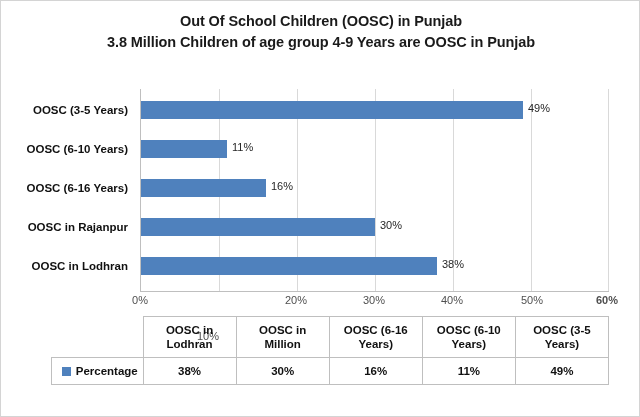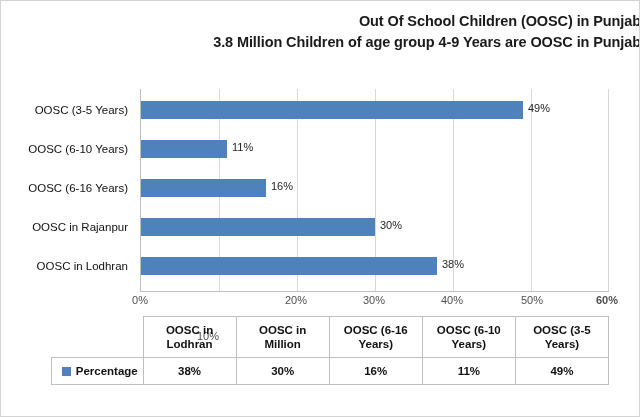--- a/index.html
+++ b/index.html
@@ -19,21 +19,21 @@
     border: 1px solid #d4d4d4;
     overflow: hidden;
   }
 
   
   .title-block {
     position: absolute;
     left: 0;
     top: 10px;
     width: 640px;
-    text-align: right;
+    text-align: center;
   }
   .title-line {
     font-size: 14.5px;
     font-weight: bold;
     color: #1a1a1a;
     line-height: 21px;
     letter-spacing: -0.1px;
     white-space: nowrap;
   }
 
@@ -90,21 +90,21 @@
     top: 88px;
     width: 133px;
     height: 203px;
   }
   .cat-label {
     position: absolute;
     right: 6px;
     height: 18px;
     line-height: 18px;
     font-size: 11.5px;
-    font-weight: normal;
+    font-weight: bold;
     color: #111111;
     white-space: nowrap;
     text-align: center;
   }
 
   
   .axis-labels {
     position: absolute;
     left: 139px;
     top: 293px;

